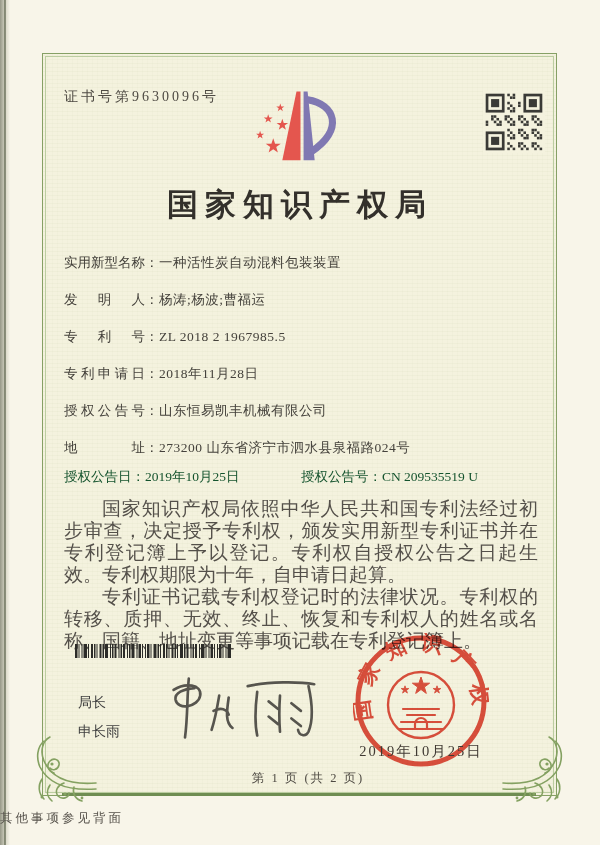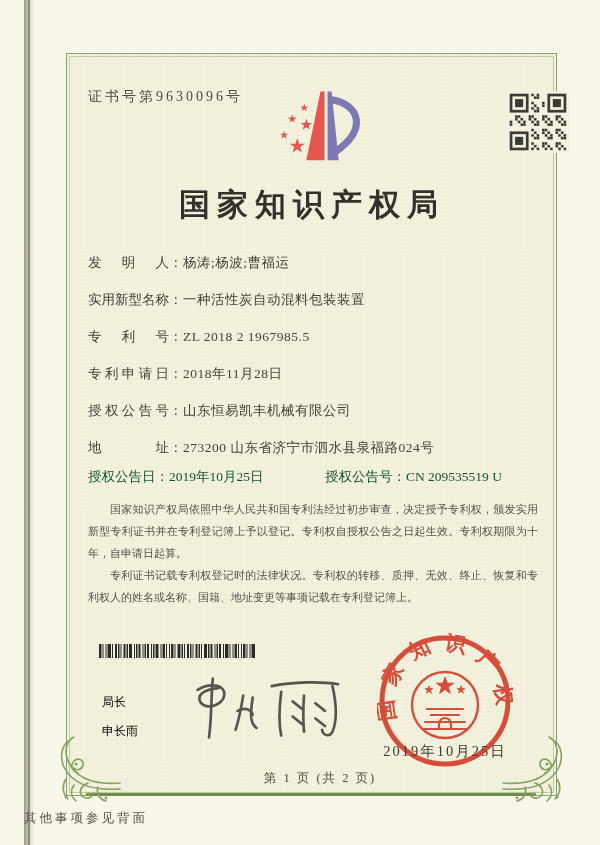--- a/index.html
+++ b/index.html
@@ -2,21 +2,21 @@
 <html><head>
 <meta charset="utf-8">
 <style>
   html,body{margin:0;padding:0;}
   body{
     width:600px;height:845px;position:relative;overflow:hidden;
     background:#f8f5e9;
     font-family:"Liberation Serif","DejaVu Serif",serif;
     color:#4a463f;
   }
-  .page{position:absolute;inset:0;margin-left:24px;}
+  .page{position:absolute;inset:0;}
   
   .spine{position:absolute;left:0;top:0;bottom:0;width:10px;
     background:linear-gradient(90deg,rgba(70,75,55,.55),rgba(120,125,95,.25) 55%,rgba(0,0,0,0));}
   .spine-line{position:absolute;left:4px;top:0;bottom:0;width:2px;background:rgba(60,70,45,.5);}
   
   .inner-bg{position:absolute;left:42px;top:53px;right:43px;bottom:49px;
     background:
       repeating-linear-gradient(0deg, rgba(150,170,115,.055) 0 1px, rgba(0,0,0,0) 1px 4px),
       repeating-linear-gradient(90deg, rgba(150,170,115,.035) 0 1px, rgba(0,0,0,0) 1px 5px),
       #f4f2de;}
@@ -36,26 +36,26 @@
   .fields{position:absolute;left:64px;top:254px;right:62px;font-size:13.5px;color:#45423c;}
   .frow{height:37px;line-height:18px;white-space:nowrap;}
   .frow.addr{height:35px;}
   .flabel{display:inline-block;width:81px;text-align:justify;text-align-last:justify;
     -moz-text-align-last:justify;vertical-align:top;}
   .fcolon{display:inline-block;width:14px;}
   .fvalue{letter-spacing:.5px;}
   .grant-row{position:absolute;left:64px;top:468px;font-size:13.5px;color:#14532d;white-space:nowrap;}
   .grant-row .pair2{margin-left:58px;}
 
-  .body-text{position:absolute;left:64px;right:62px;top:498px;font-size:11px;
+  .body-text{position:absolute;left:64px;right:62px;top:498px;font-size:19px;
     line-height:22px;color:#54504a;text-align:justify;}
   .body-text p{margin:0;text-indent:2em;}
 
   .barcode{position:absolute;left:75px;top:644px;width:158px;height:14px;}
-  .director{position:absolute;left:78px;top:688px;font-size:12px;color:#000000;line-height:29px;}
+  .director{position:absolute;left:78px;top:688px;font-size:14px;color:#404040;line-height:29px;}
   .signature{position:absolute;left:166px;top:674px;width:152px;height:68px;}
 
   .seal{position:absolute;left:353px;top:633px;width:136px;height:136px;opacity:.88;
     mix-blend-mode:multiply;}
   .seal-date{position:absolute;left:348px;top:742px;width:146px;text-align:center;
     font-size:14.5px;letter-spacing:2px;color:#403a33;}
 
   .page-no{position:absolute;left:16px;right:0;top:770px;text-align:center;font-size:12.5px;
     letter-spacing:2px;color:#4e4a43;}
   .back-note{position:absolute;left:0;right:0;top:810px;text-align:left;font-size:12.5px;
@@ -221,24 +221,24 @@
         <rect x="43.130434782608695" y="56.608695652173914" width="2.560869565217391" height="2.560869565217391"></rect>
         <rect x="51.21739130434783" y="56.608695652173914" width="2.560869565217391" height="2.560869565217391"></rect>
         <rect x="56.608695652173914" y="56.608695652173914" width="2.560869565217391" height="2.560869565217391"></rect>
       </g>
   </svg>
 
   <div class="title">国家知识产权局</div>
 
   <div class="fields">
     <div class="frow">
+      <span class="flabel">实用新型名称</span><span class="fcolon">：</span><span class="fvalue">一种活性炭自动混料包装装置</span>
+    </div>
+    <div class="frow">
       <span class="flabel">发明人</span><span class="fcolon">：</span><span class="fvalue">杨涛;杨波;曹福运</span>
-    </div>
-    <div class="frow">
-      <span class="flabel">实用新型名称</span><span class="fcolon">：</span><span class="fvalue">一种活性炭自动混料包装装置</span>
     </div>
     <div class="frow">
       <span class="flabel">专利号</span><span class="fcolon">：</span><span class="fvalue">ZL 2018 2 1967985.5</span>
     </div>
     <div class="frow">
       <span class="flabel">专利申请日</span><span class="fcolon">：</span><span class="fvalue">2018年11月28日</span>
     </div>
     <div class="frow">
       <span class="flabel">授权公告号</span><span class="fcolon">：</span><span class="fvalue">山东恒易凯丰机械有限公司</span>
     </div>

